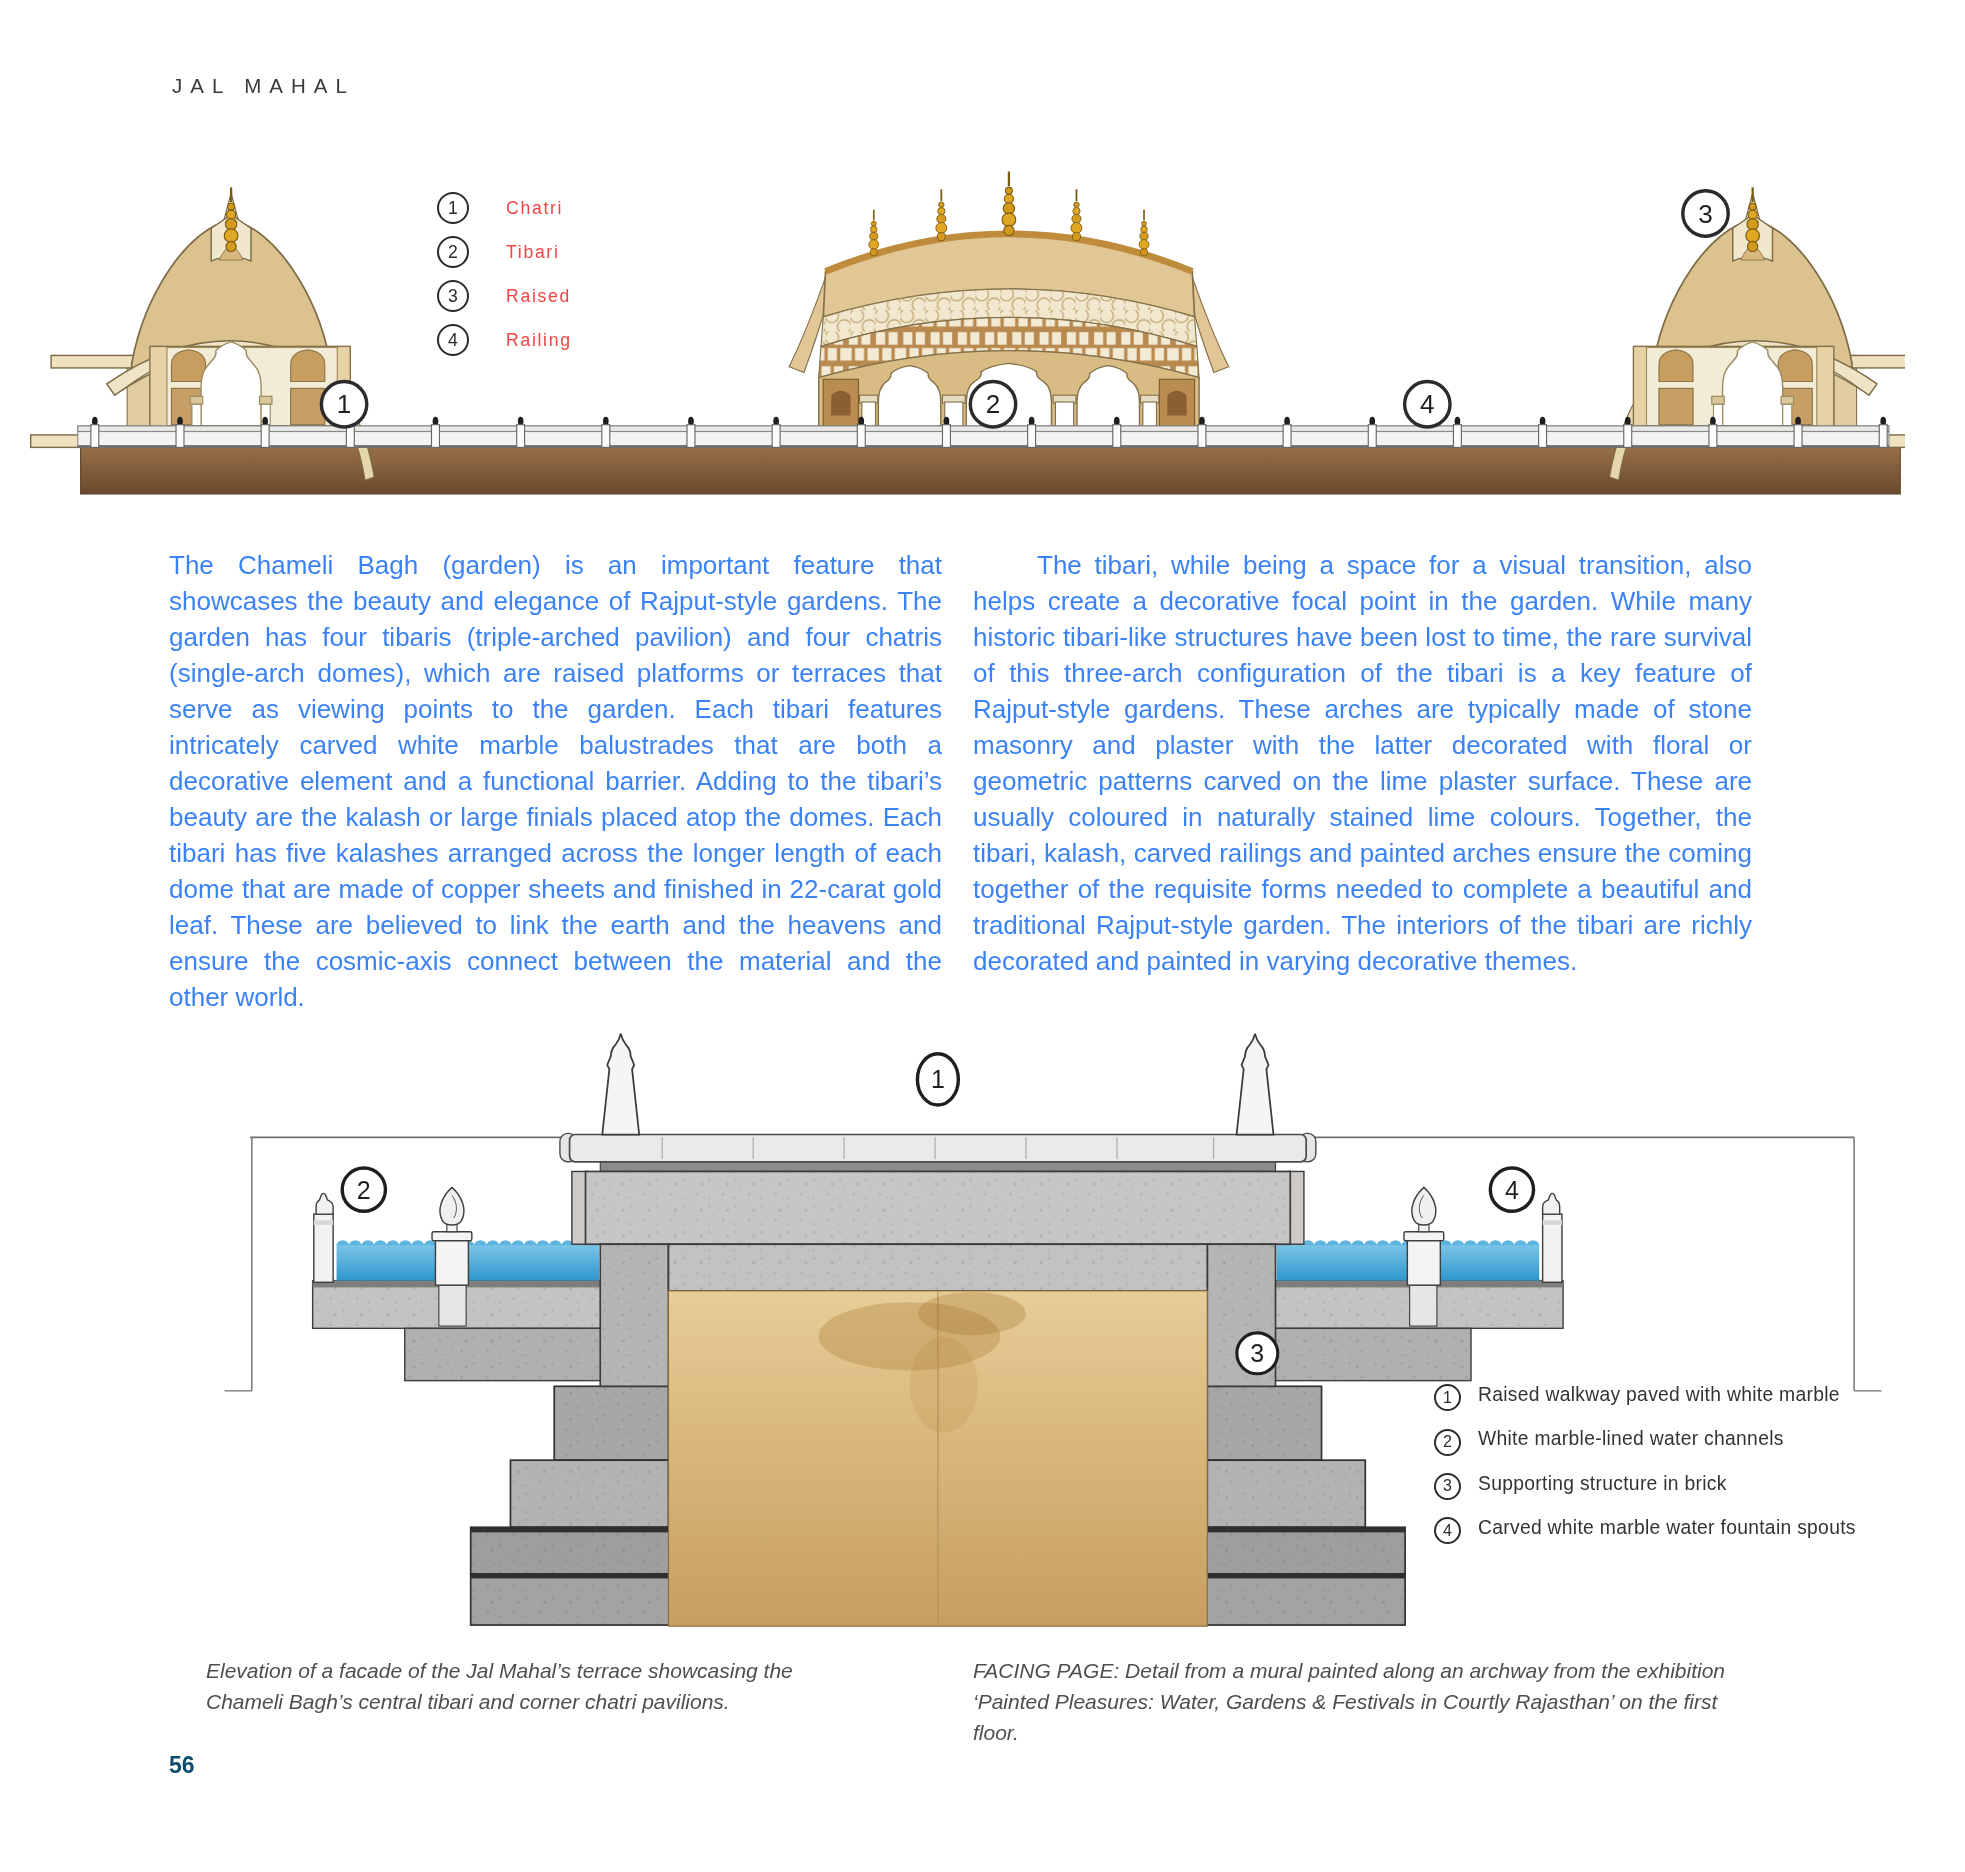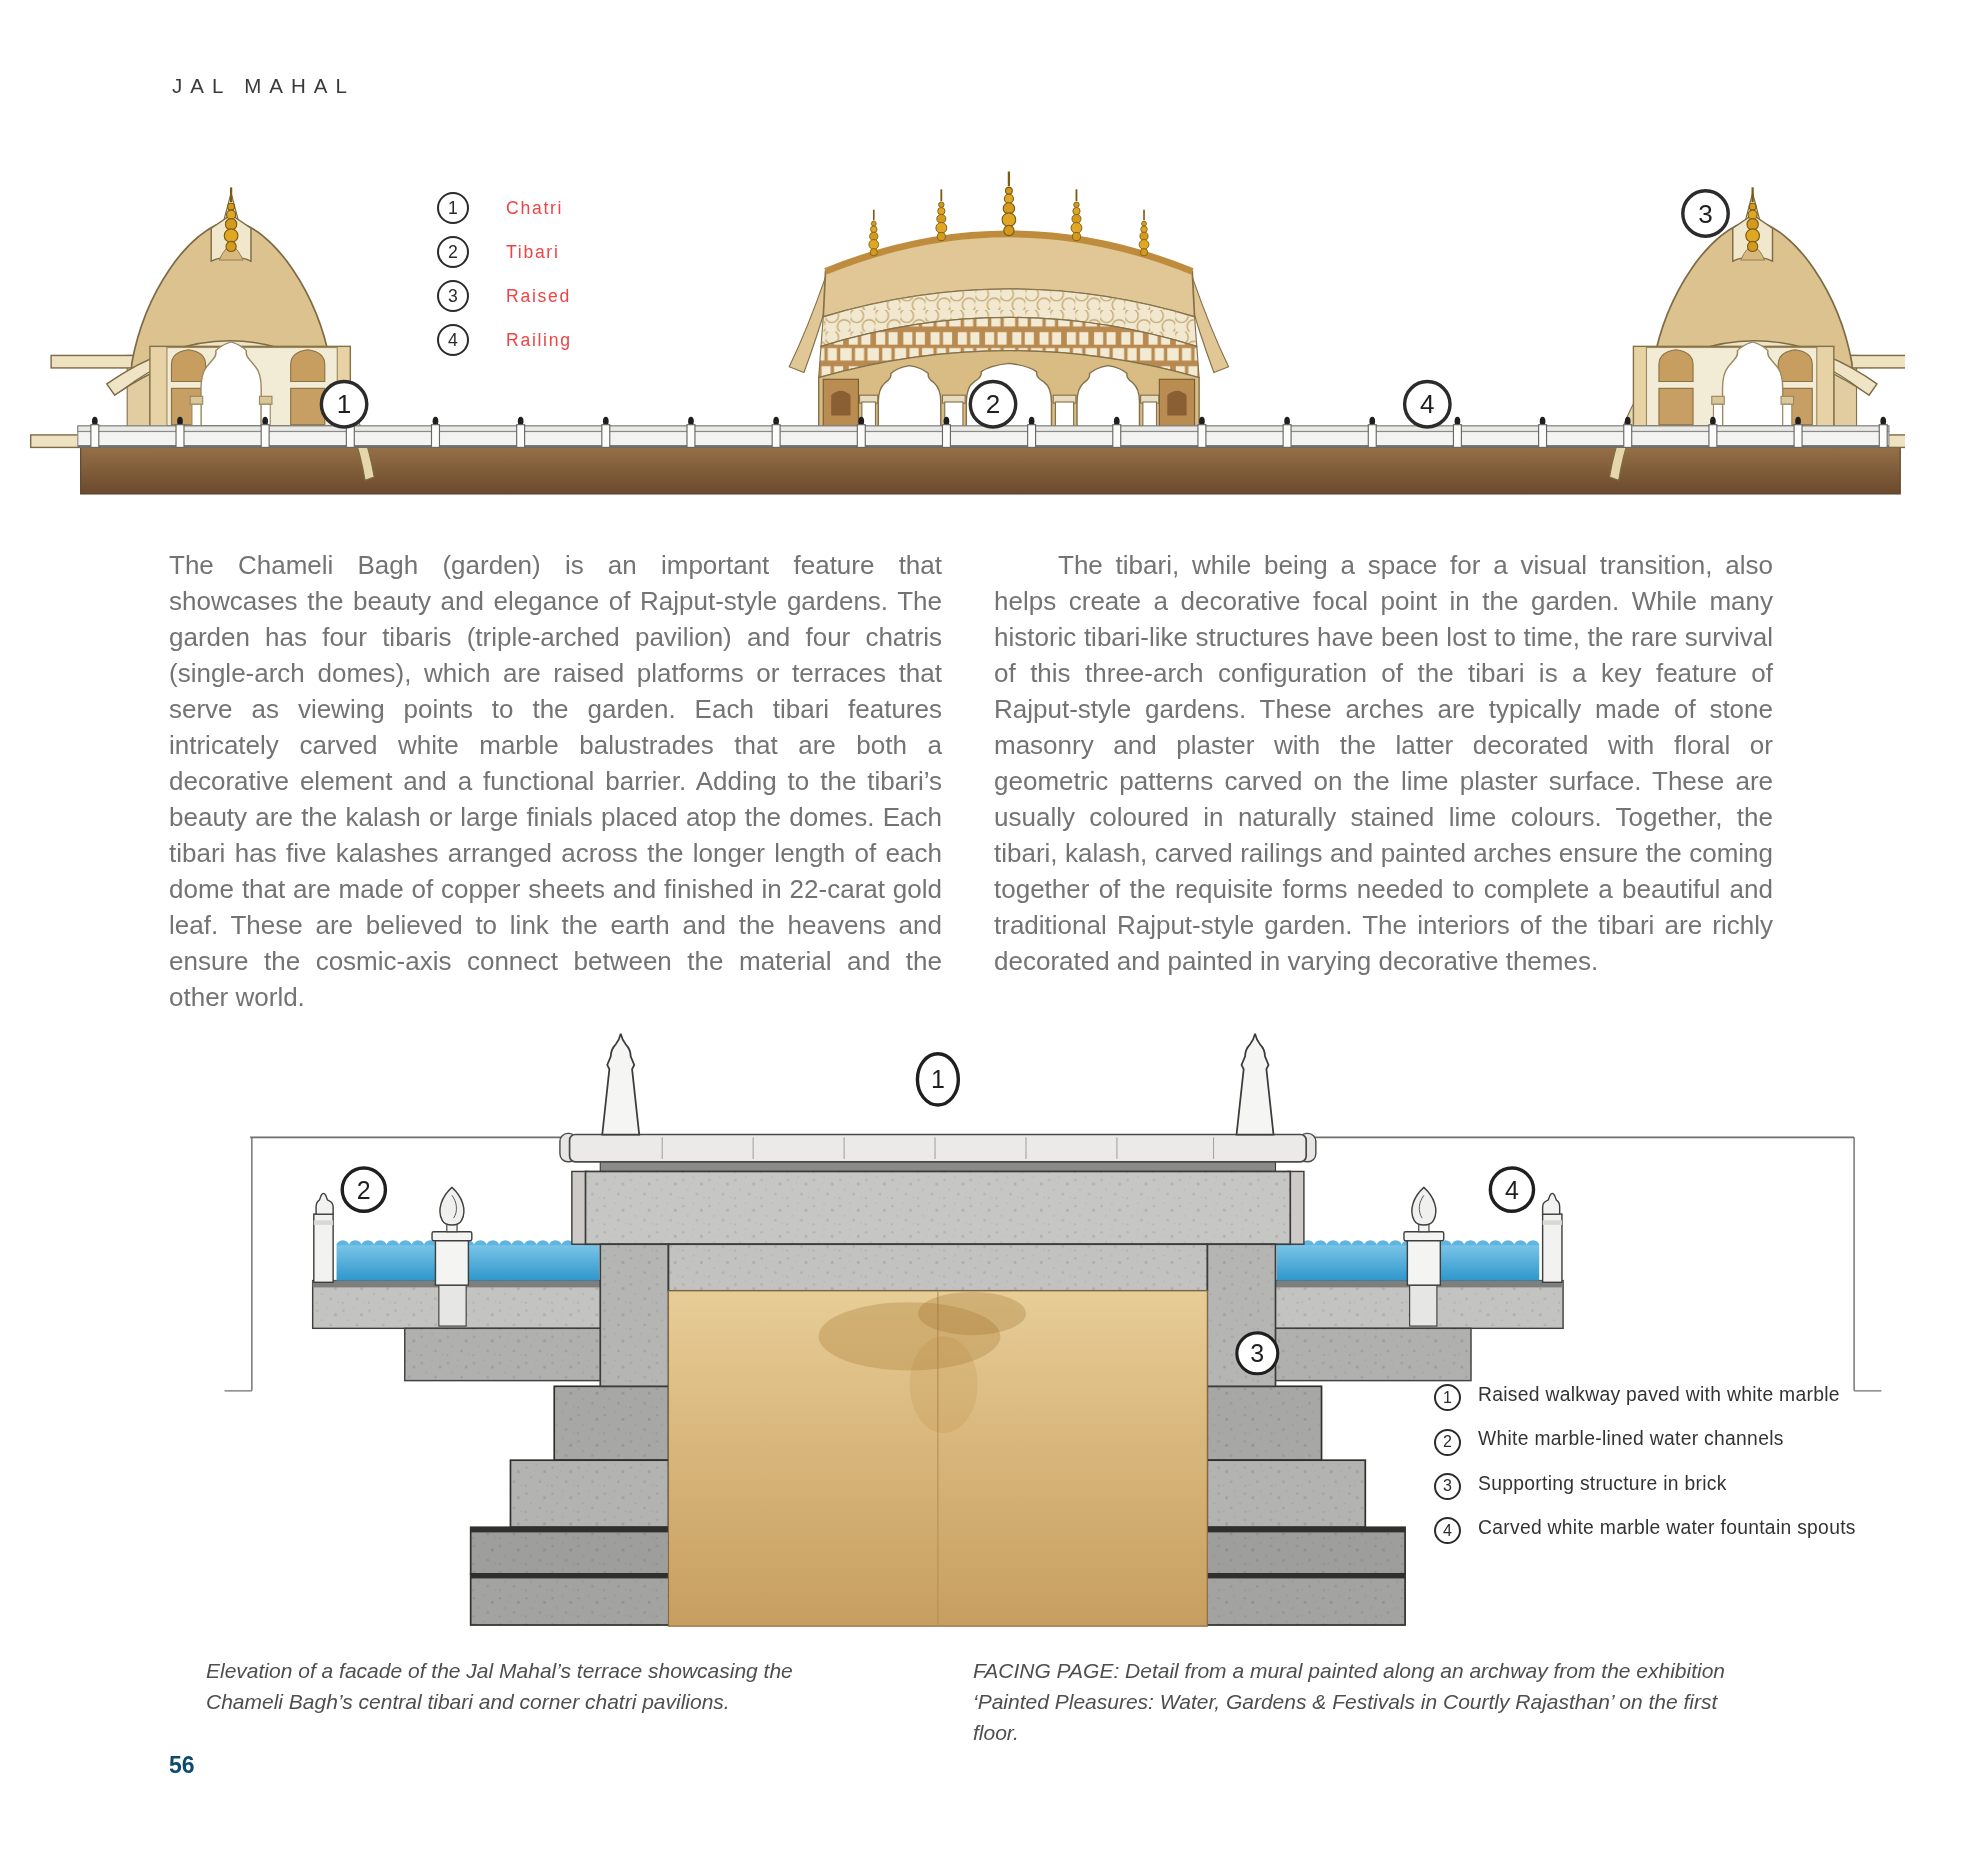--- a/index.html
+++ b/index.html
@@ -8,23 +8,23 @@
   .abs{position:absolute;}
   .header{left:172px;top:74px;font-size:20.5px;letter-spacing:8px;color:#3a3a3a;font-weight:400;}
   .figure-svg{display:block;}
   
   .legend-top{left:437px;top:192px;}
   .legend-top .row{display:flex;align-items:center;height:32px;margin-bottom:12px;}
   .numcircle{display:flex;align-items:center;justify-content:center;border:2.3px solid #2b2b2b;border-radius:50%;color:#2b2b2b;background:#fff;box-sizing:border-box;}
   .legend-top .numcircle{width:32px;height:32px;font-size:17.6px;}
   .legend-top .lbl{margin-left:37px;font-size:17.6px;letter-spacing:1.7px;color:#ef4444;}
   
-  .col{top:547px;font-size:26px;line-height:36px;text-align:justify;color:#737373;}
+  .col{top:547px;font-size:26px;line-height:36px;text-align:justify;color:#3b82f6;}
   .col1{left:169px;width:773px;}
-  .col2{left:973px;width:779px;text-indent:64px;margin-left:21px;}
+  .col2{left:973px;width:779px;text-indent:64px;}
   
   .legend-bottom{left:1434px;top:1382px;width:432px;}
   .legend-bottom .row{display:flex;align-items:flex-start;margin-bottom:15px;}
   .legend-bottom .numcircle{width:27px;height:27px;font-size:16px;border-width:2.3px;flex:0 0 auto;margin-top:2.3px;}
   .legend-bottom .lbl{margin-left:17px;font-size:19.3px;line-height:25px;color:#333333;letter-spacing:0.3px;}
   
   .caption{top:1655px;font-style:italic;font-size:21px;line-height:31px;color:#4e4e4e;}
   .cap-left{left:206px;width:620px;}
   .cap-right{left:973px;width:773px;}
   .pagenum{left:169px;top:1752px;font-size:23px;font-weight:bold;color:#0c4a6e;}

